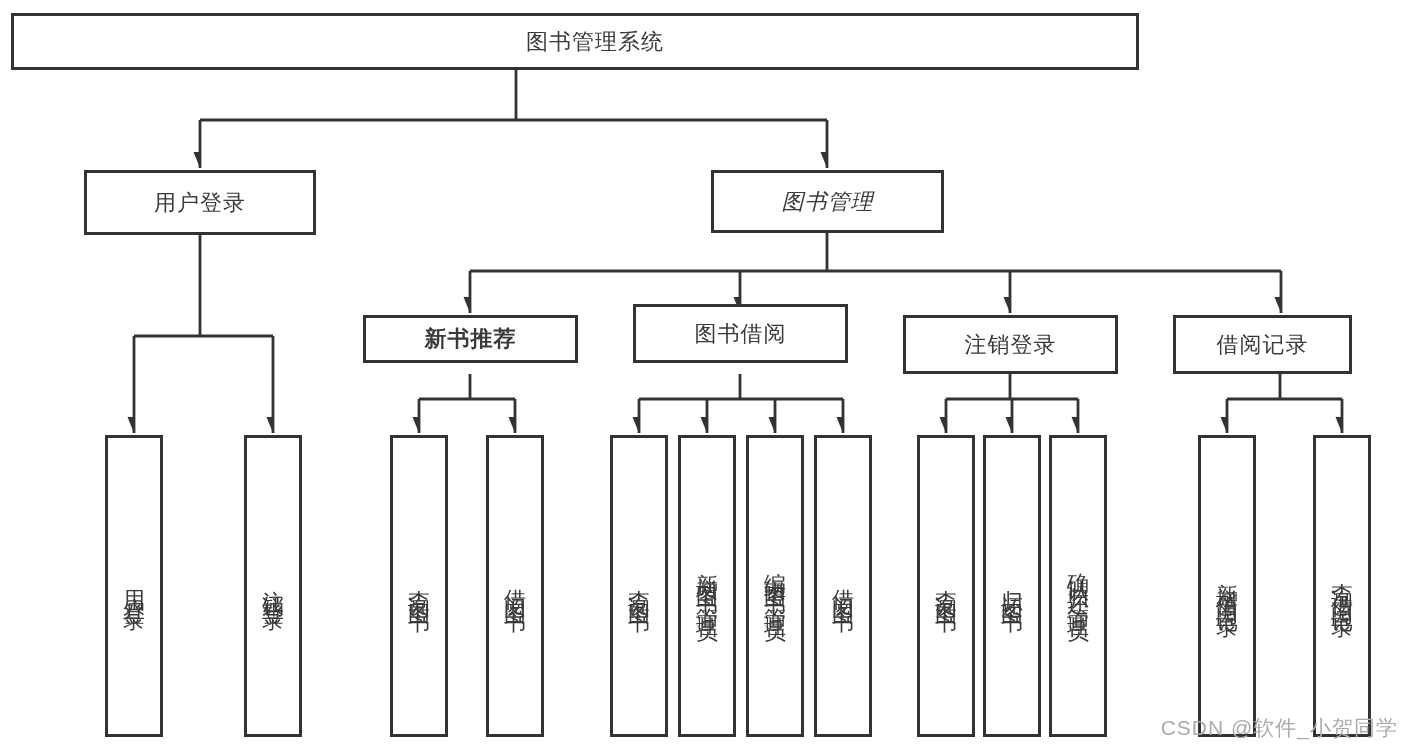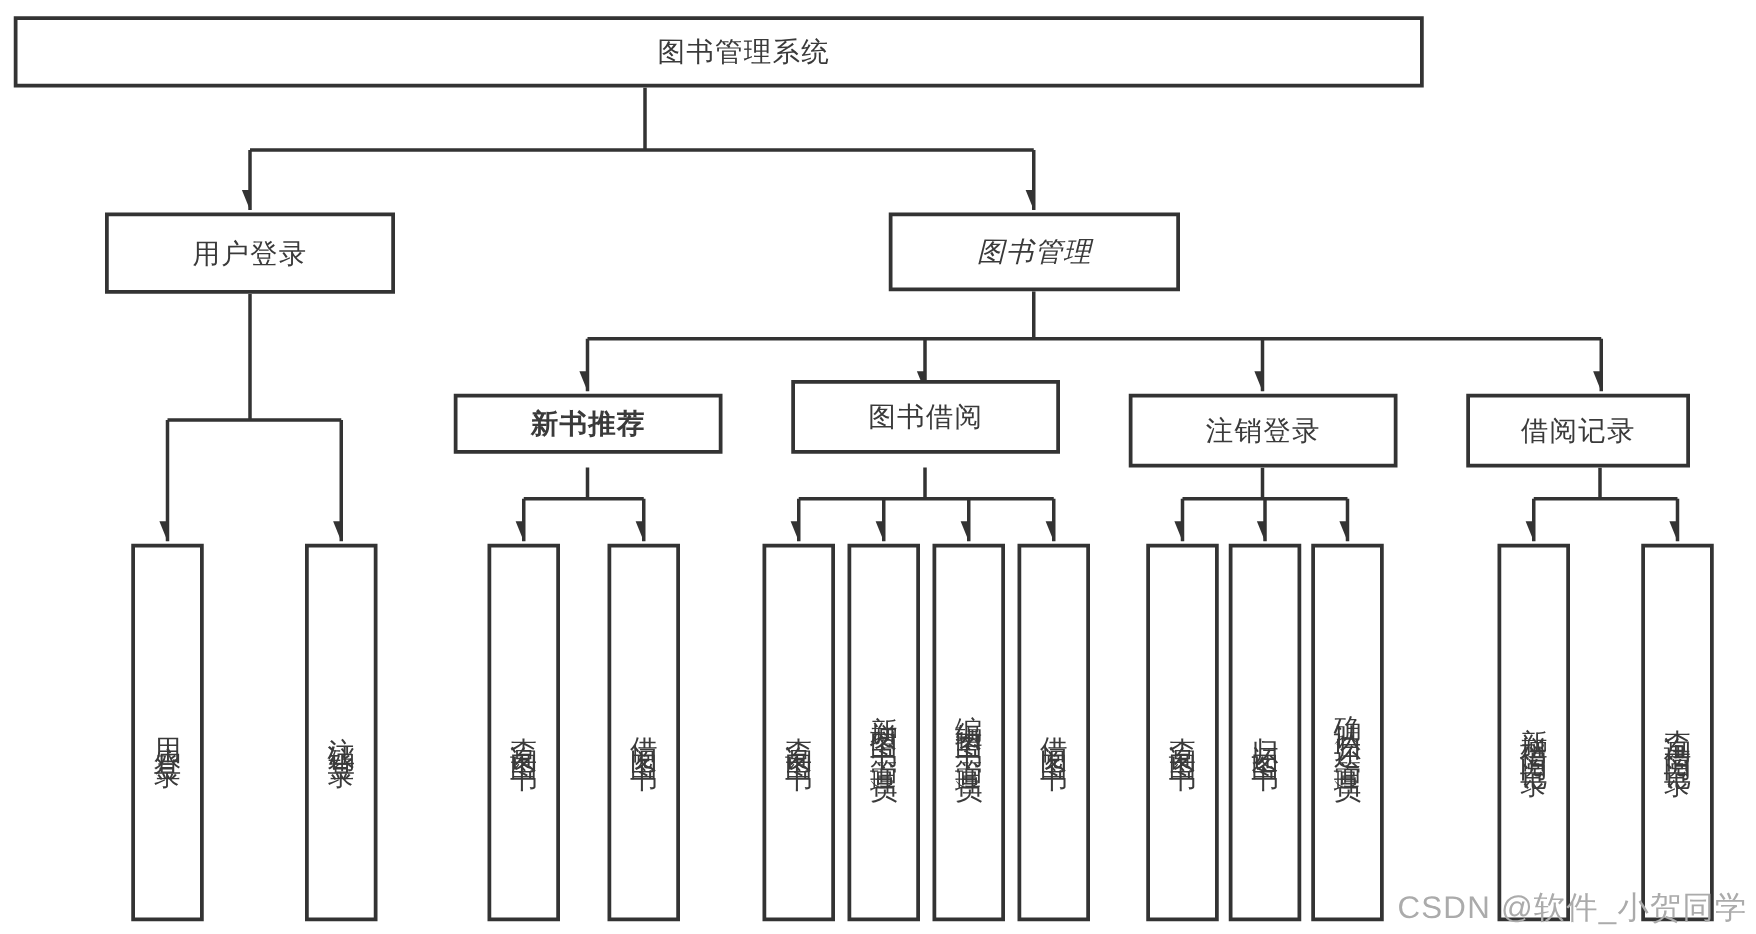--- a/index.html
+++ b/index.html
@@ -28,21 +28,21 @@
     writing-mode:vertical-rl;
     text-orientation:mixed;
     font-size:22px;
     line-height:1;
     letter-spacing:7px;
     white-space:nowrap;
   }
   .watermark{
     position:absolute;
     right:7px;bottom:5px;
-    font-size:25px;
+    font-size:21px;
     color:#ababab;
     letter-spacing:1px;
     white-space:nowrap;
   }
 </style>
 </head>
 <body>
 
 <div id="canvas">
 

